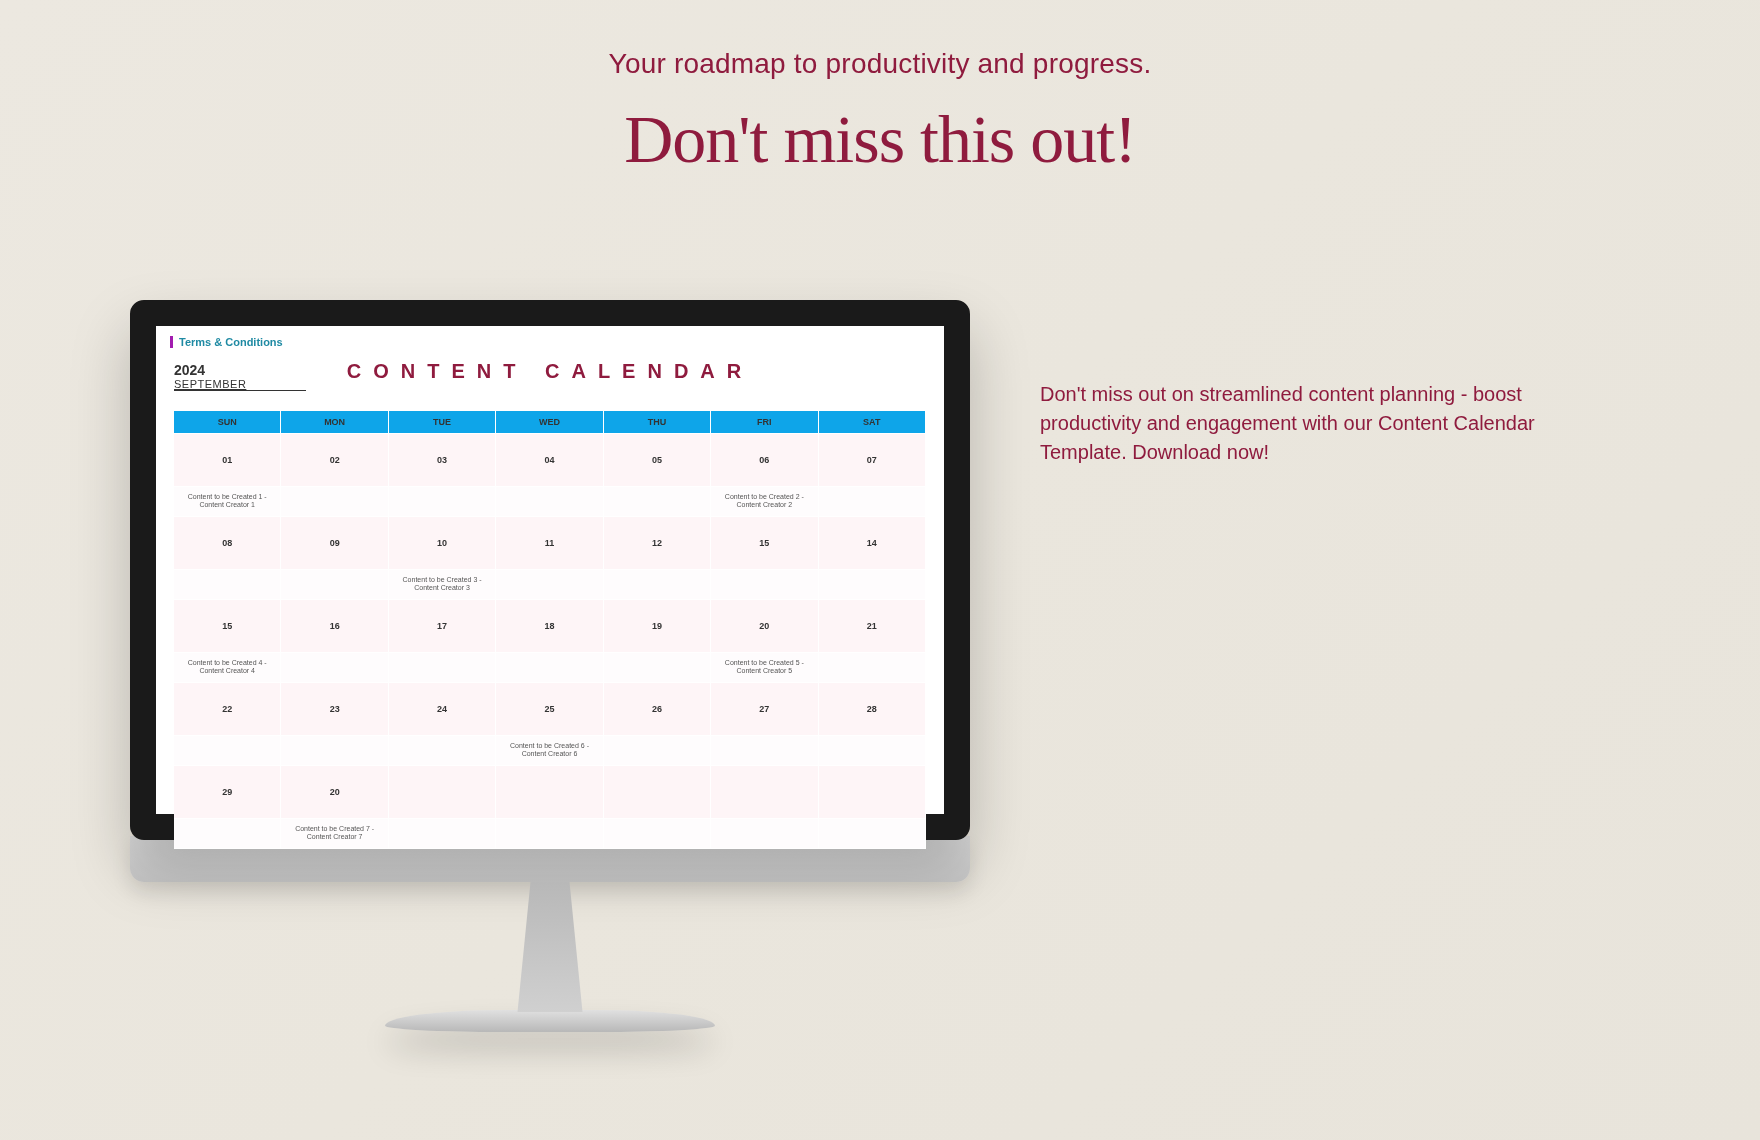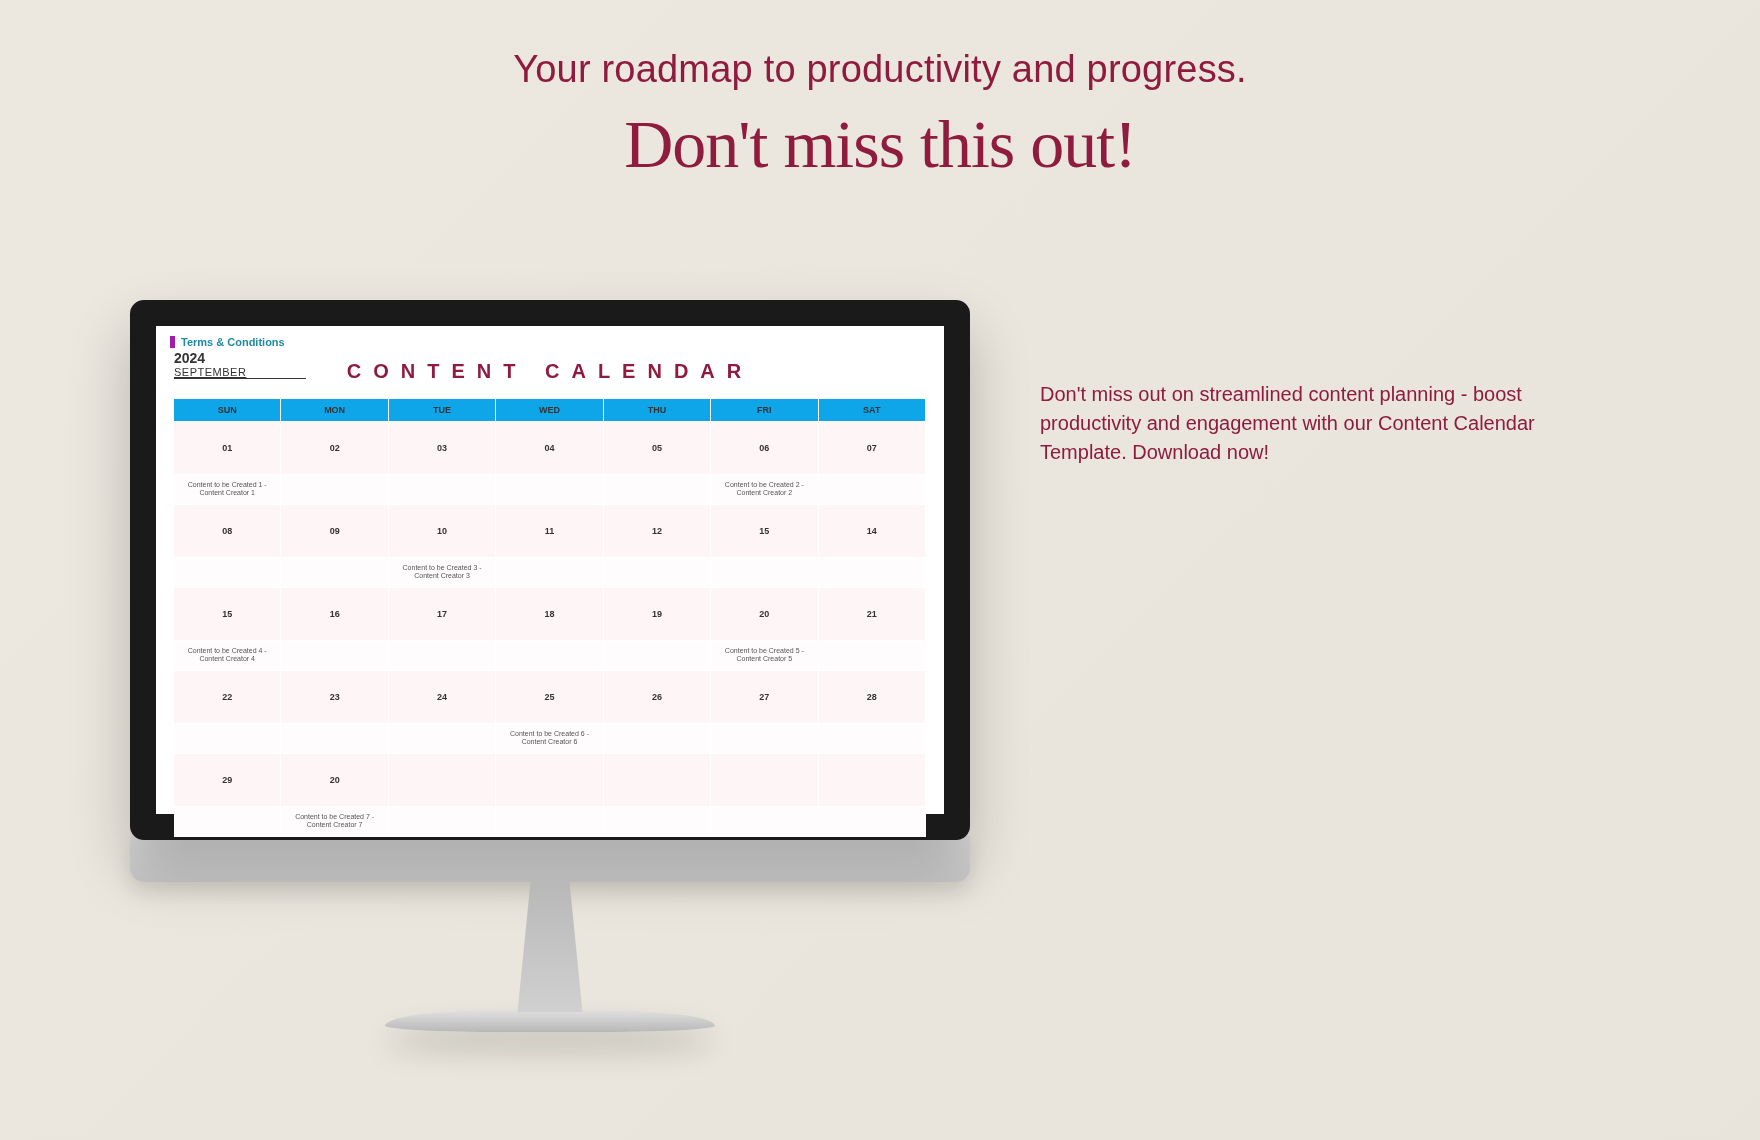--- a/index.html
+++ b/index.html
@@ -13,30 +13,30 @@
   }
   .headline-block {
     position: absolute;
     top: 48px;
     left: 0;
     width: 100%;
     text-align: center;
   }
   .subtitle {
     color: #8f1b3e;
-    font-size: 38px;
+    font-size: 28px;
     font-weight: 500;
     letter-spacing: 0.2px;
   }
   .title {
     color: #8f1b3e;
     font-family: 'Georgia', 'Times New Roman', serif;
     font-size: 68px;
     font-weight: 400;
-    margin-top: 14px;
+    margin-top: 20px;
     letter-spacing: -1px;
   }
   .body-copy {
     position: absolute;
     top: 380px;
     left: 1040px;
     width: 530px;
     color: #8f1b3e;
     font-size: 20px;
     line-height: 1.45;
@@ -86,23 +86,23 @@
     position: absolute;
     inset: 0;
     padding: 10px 18px;
     font-size: 10px;
     color: #333;
   }
   .tc {
     color: #1f8aa3;
     font-weight: 700;
     font-size: 11px;
-    border-left: 5px solid #a21caf;
+    border-left: 3px solid #a21caf;
     padding-left: 6px;
-    margin-bottom: 2px;
+    margin-bottom: 14px;
     margin-left: -4px;
   }
   .year-month {
     display: inline-block;
     border-bottom: 1px solid #333;
     padding-right: 60px;
     margin-bottom: 6px;
   }
   .year { font-weight: 700; font-size: 14px; }
   .month { font-size: 11px; letter-spacing: 0.5px; text-decoration: underline; }

